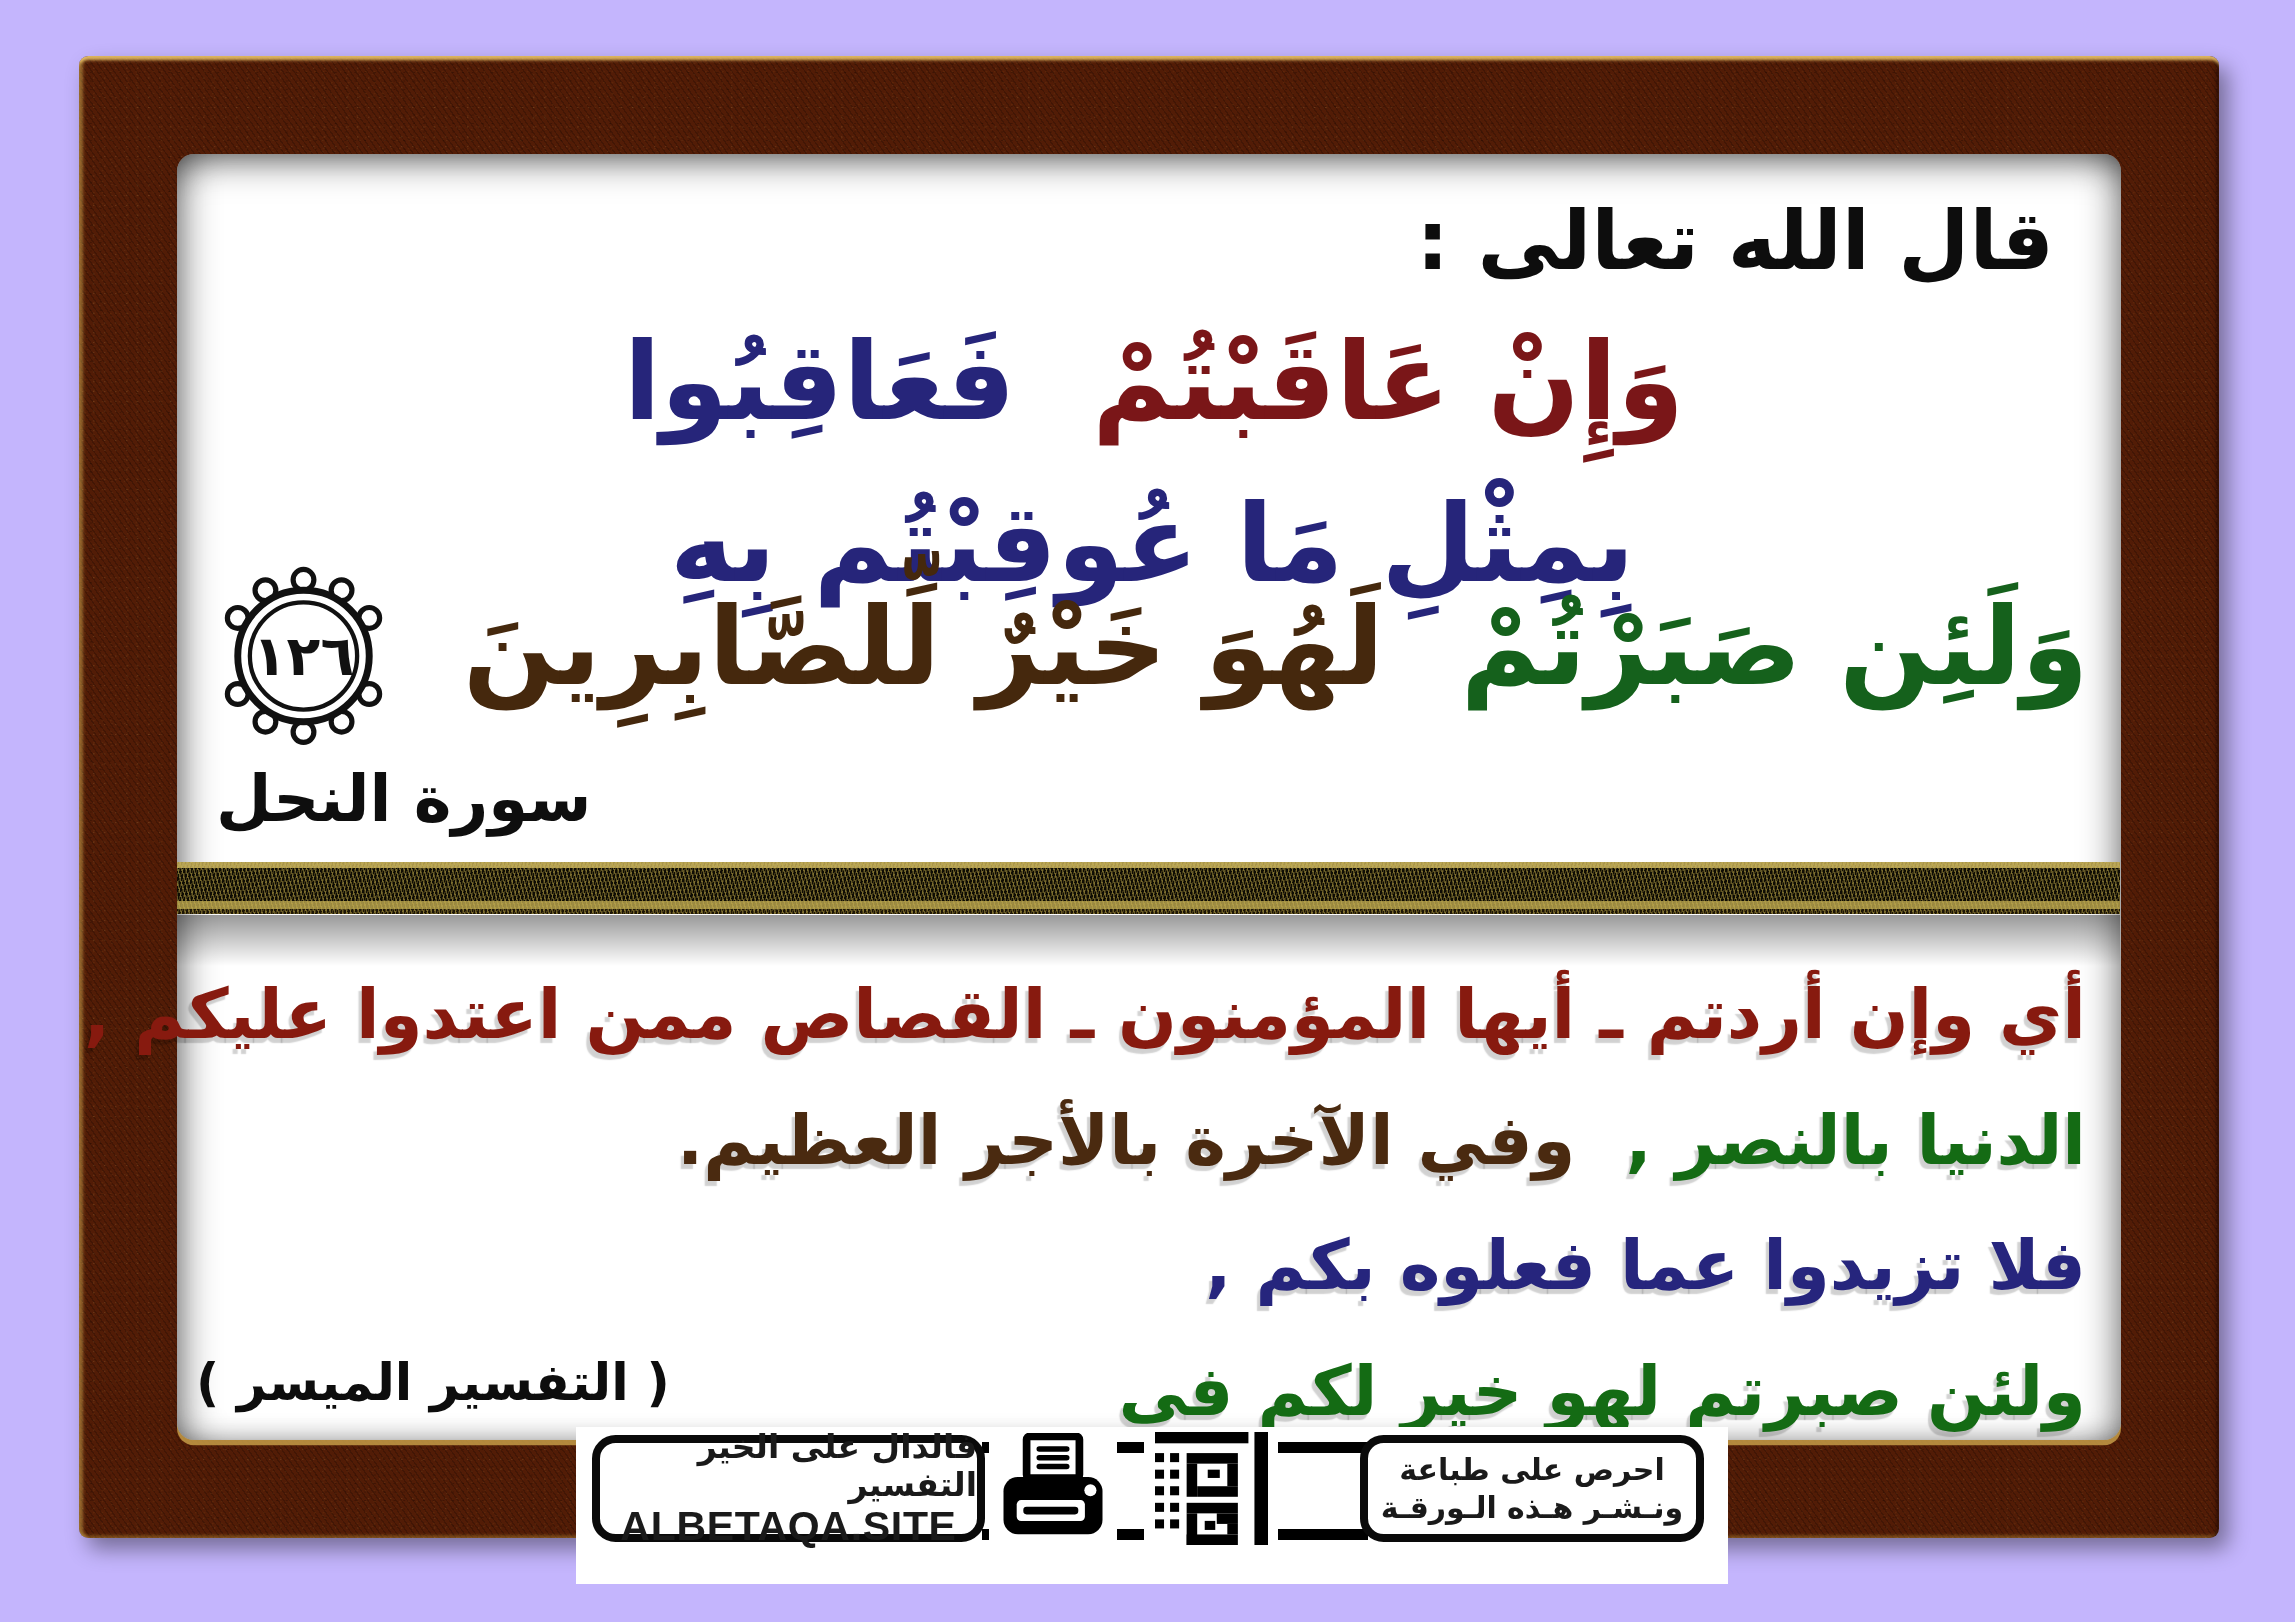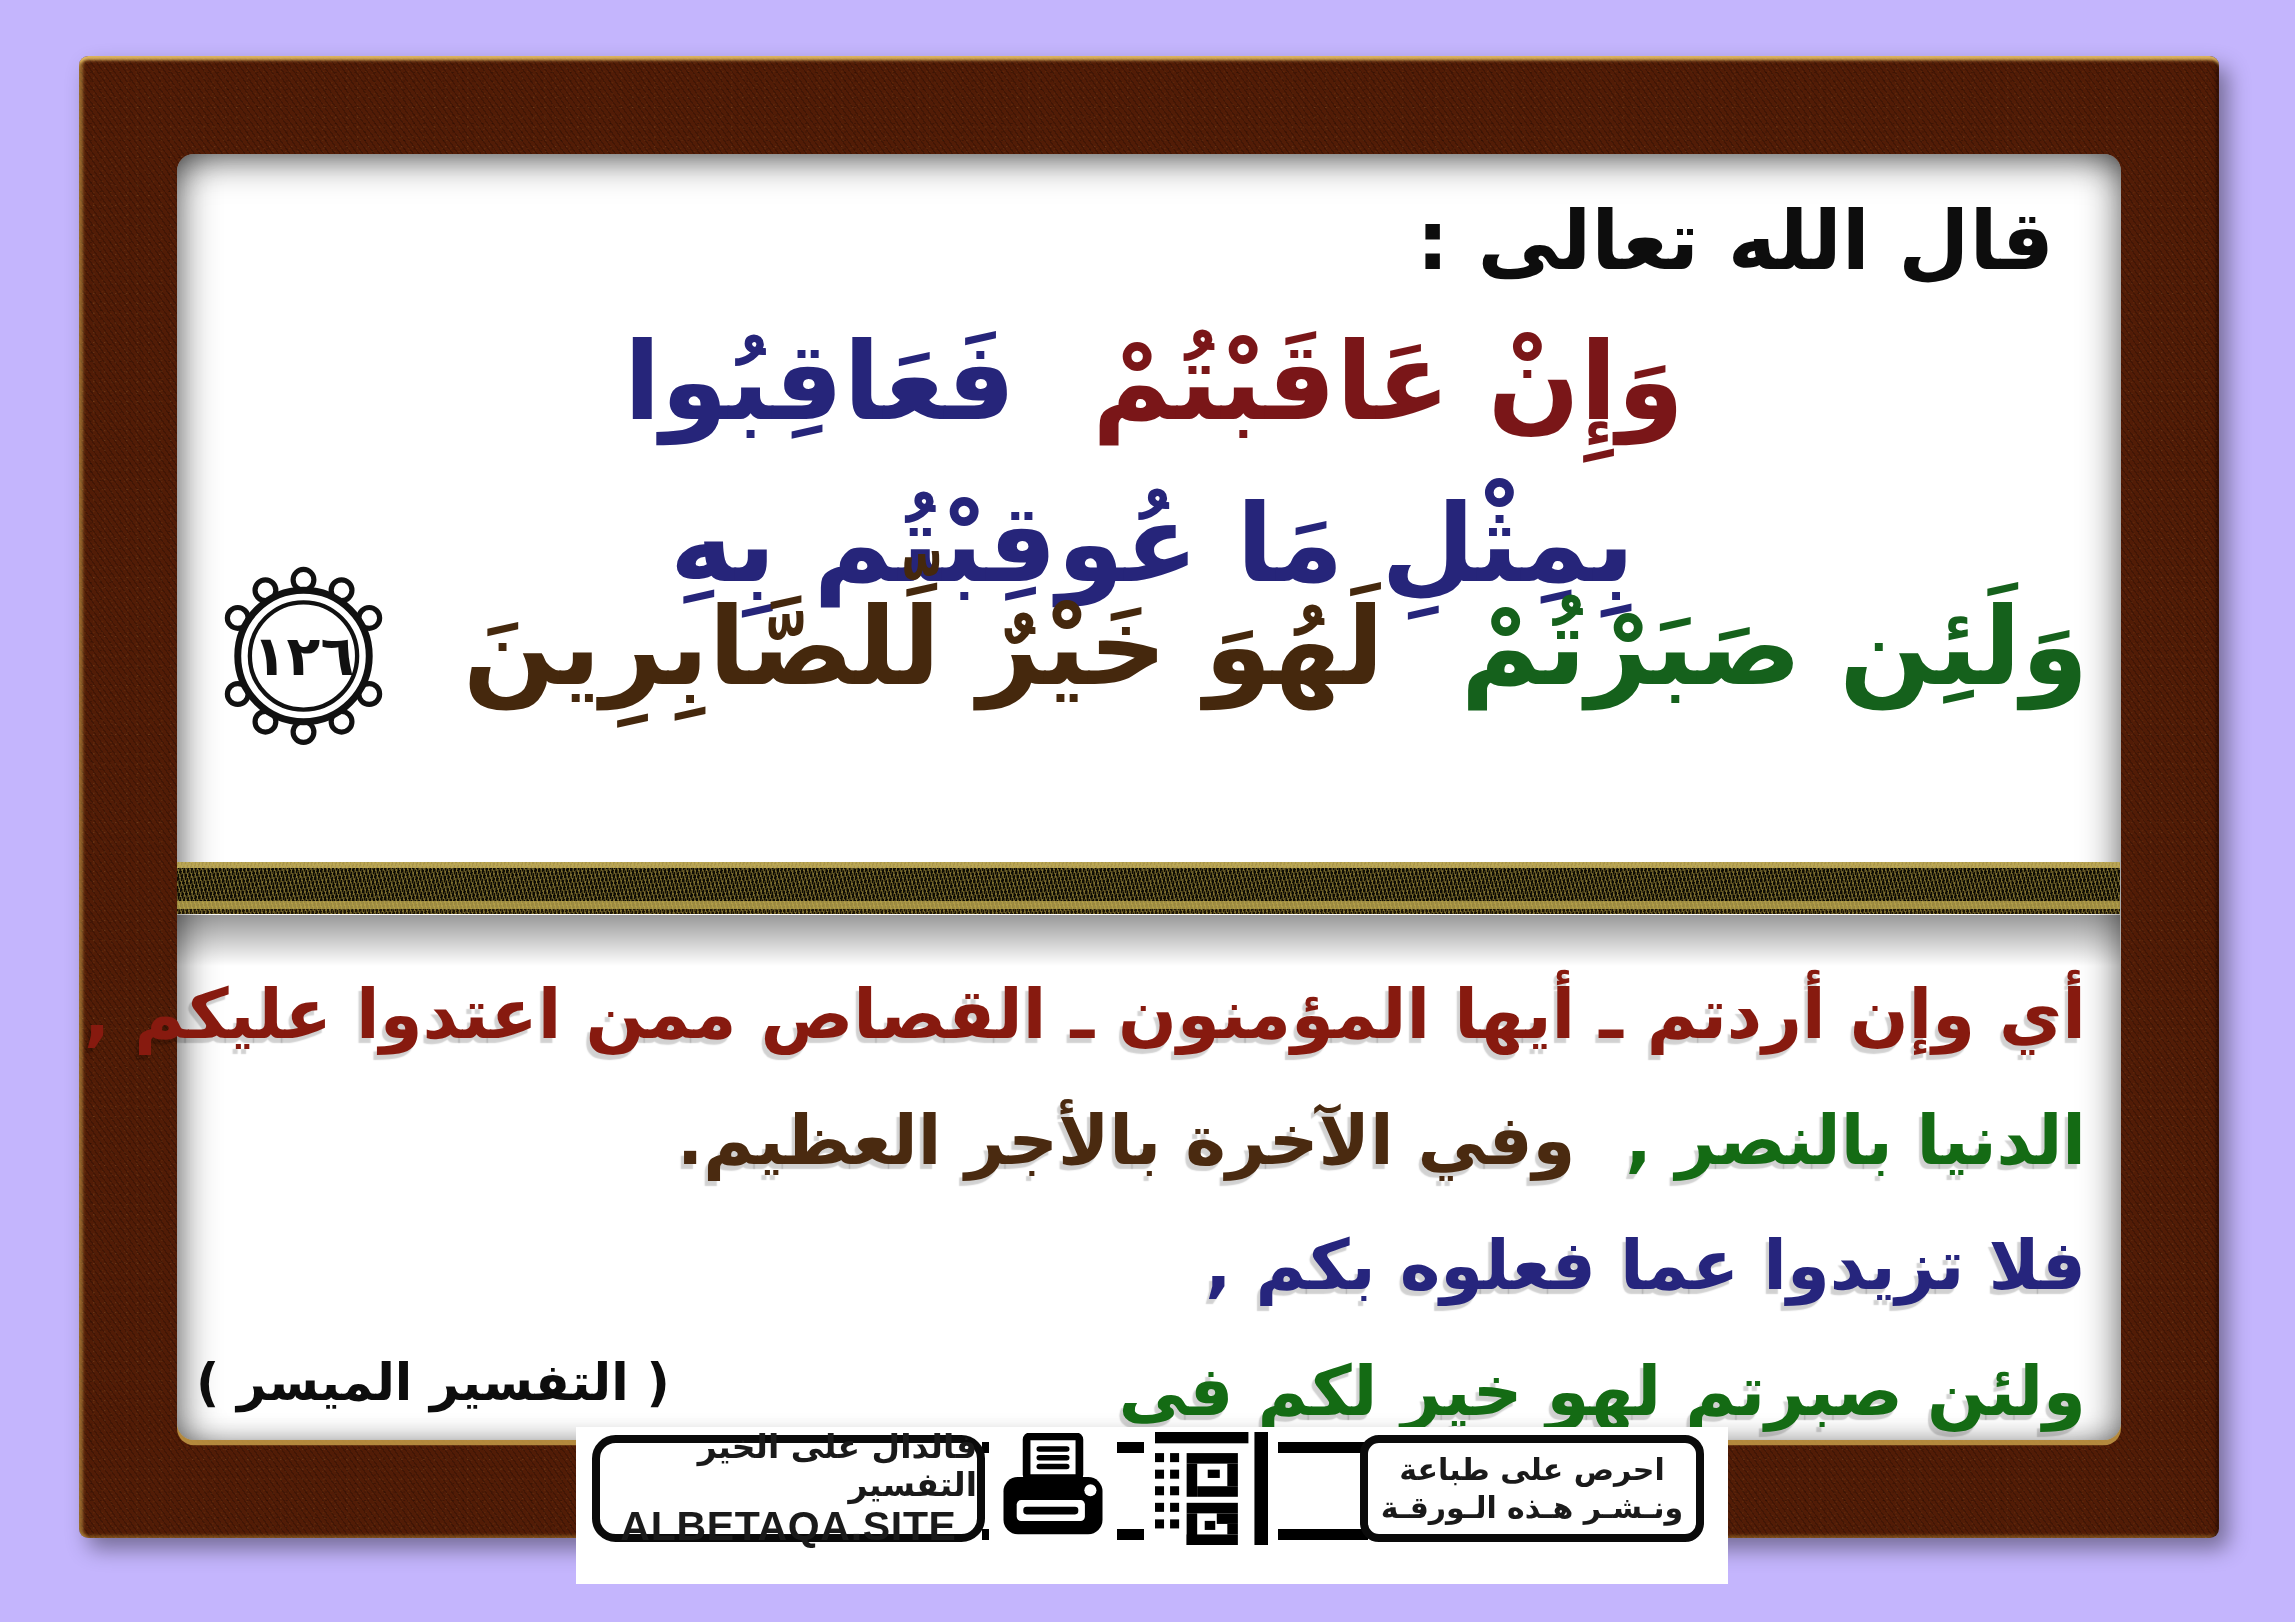--- a/index.html
+++ b/index.html
@@ -58,21 +58,21 @@
   .tafsir{position:absolute;left:180px;right:196px;top:952px;text-align:right;font-weight:700;
           font-size:69px;line-height:1.82;z-index:4;text-shadow:-3.3px 5.2px 1.3px rgba(0,0,0,.18);}
   .tafsir .seg{margin:0 13px;white-space:nowrap;}
   .source{position:absolute;left:196px;top:1353px;font-size:51px;font-weight:700;color:#0d0d0d;z-index:4;}
 
   
   .f-box{position:absolute;top:1435px;height:107px;background:#fff;border:8.5px solid #0a0a0a;
          border-radius:23.6px;box-sizing:border-box;z-index:7;display:flex;flex-direction:column;
          align-items:center;justify-content:center;color:#1a1a1a;}
   .share-box{left:592px;width:393px;}
-  .print-box{left:1360px;width:344px;border-radius:19px;}
+  .print-box{left:1360px;width:344px;}
   .f-ar1{font-size:33px;font-weight:700;line-height:1.15;}
   .f-ar2{font-size:30px;font-weight:700;line-height:1.25;}
   .f-site{font-family:"Liberation Sans",sans-serif;font-size:41px;font-weight:700;letter-spacing:0.7px;line-height:1.1;}
   .f-bar{position:absolute;left:982px;width:386px;height:10.5px;background:#000;z-index:6;}
   .f-bar.top{top:1442px;}  .f-bar.bottom{top:1529px;}
   .icon-wrap{position:absolute;top:1430px;height:116px;background:#fff;z-index:7;display:flex;
              align-items:center;justify-content:center;}
   .printer-wrap{left:989px;width:128px;}
   .logo-wrap{left:1144px;width:134px;}
 </style>
@@ -109,20 +109,21 @@
         <circle cx="72" cy="94" r="6"></circle>
           <circle cx="28" cy="94" r="6"></circle>
           <circle cx="50" cy="100" r="6"></circle>
       </g>
       <circle cx="50" cy="56" r="38" fill="#fff" stroke="#111" stroke-width="4"></circle>
       <circle cx="50" cy="56" r="31" fill="#fff" stroke="#111" stroke-width="2.5"></circle>
       <text x="50" y="67" text-anchor="middle" font-size="32" font-weight="bold" fill="#111">١٢٦</text>
     </svg>
   </div>
 
+  <div class="surah rtl">سورة النحل</div>
 
   <div class="separator"></div>
   <div class="sep-shadow"></div>
 
   <div class="tafsir rtl">
     <div class="t-line">
       <span class="seg" style="color: rgb(135, 26, 15);">أي وإن أردتم ـ أيها المؤمنون ـ القصاص ممن اعتدوا عليكم ,</span>
     </div>
     <div class="t-line">
       <span class="seg" style="color: rgb(20, 107, 20);">الدنيا بالنصر ,</span>

